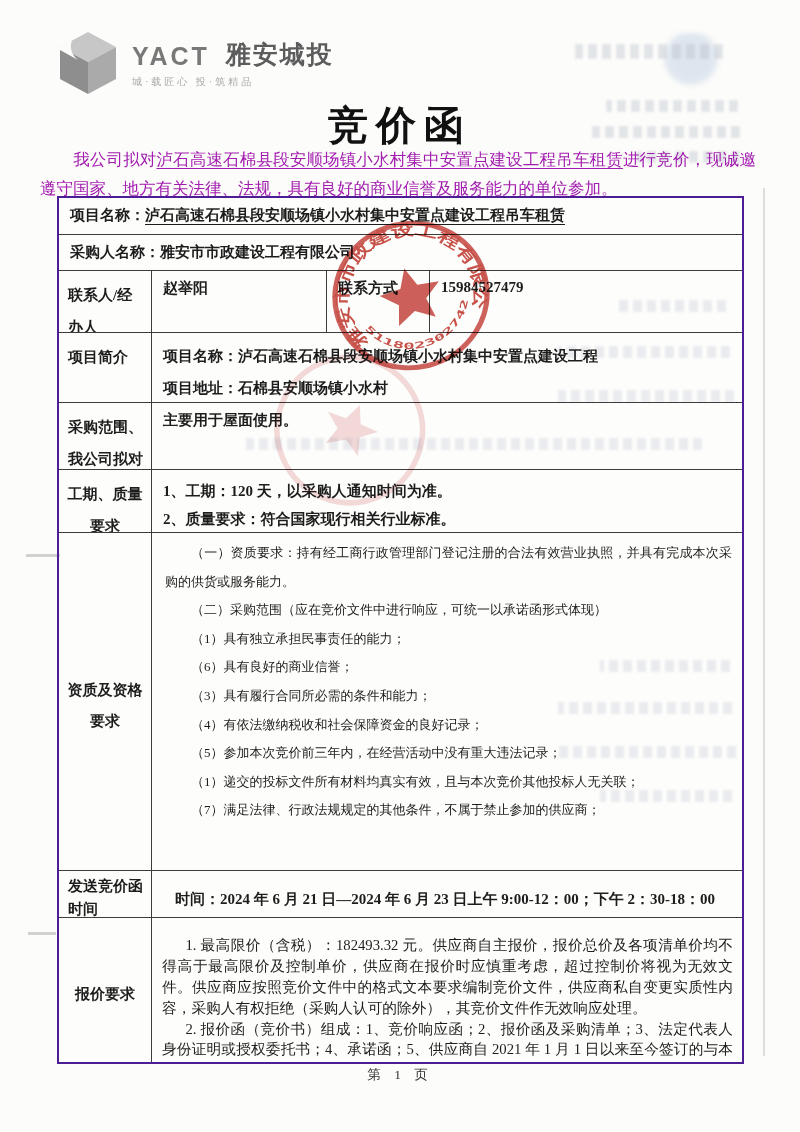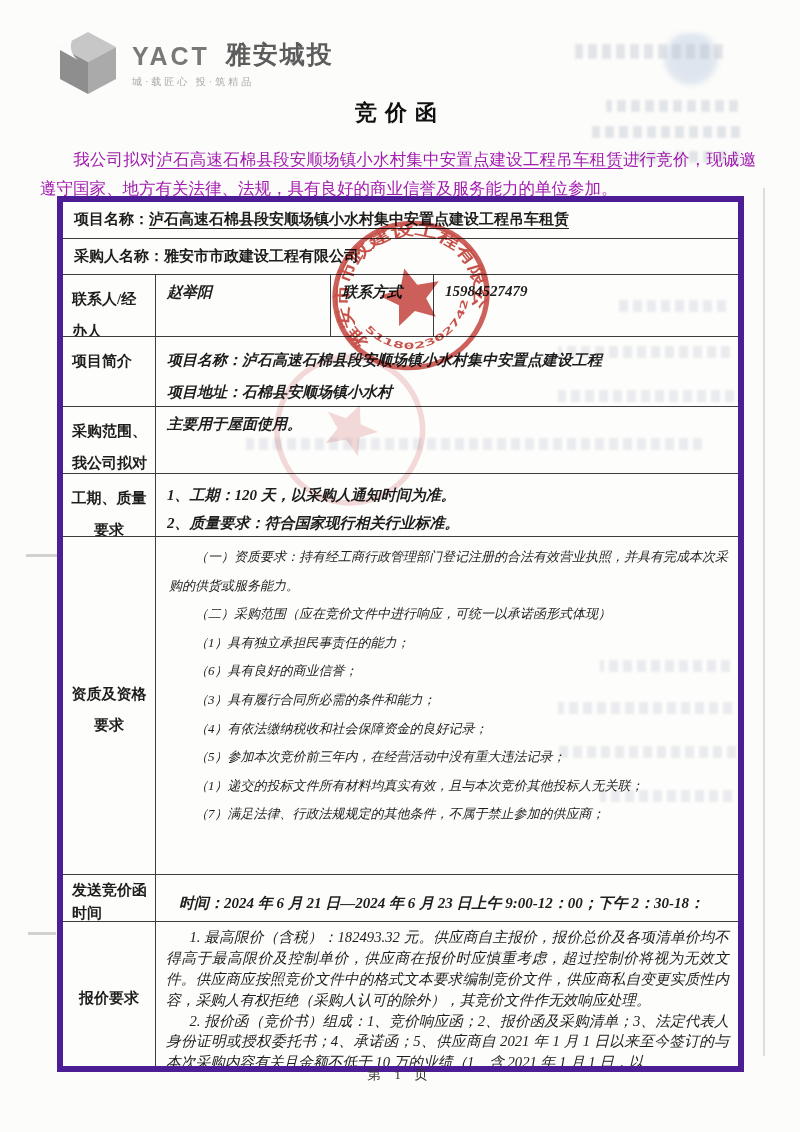--- a/index.html
+++ b/index.html
@@ -12,45 +12,45 @@
   
   .logo{position:absolute;left:58px;top:30px;display:flex;align-items:flex-start;}
   .logo-cube{width:60px;height:66px;flex:0 0 auto;}
   .logo-txt{margin-left:14px;padding-top:8px;}
   .logo-line1{display:flex;align-items:flex-end;gap:16px;}
   .logo-en{font-family:"Liberation Sans","DejaVu Sans",sans-serif;font-size:25px;font-weight:bold;color:#787878;letter-spacing:3px;}
   .logo-cn{font-size:25px;font-weight:bold;color:#5c5c5c;letter-spacing:2px;}
   .logo-tag{margin-top:4px;font-size:10px;color:#a9a9a9;letter-spacing:3px;}
   
   .doc-title{position:absolute;left:0;top:98px;width:100%;text-align:center;
-    font-size:22px;font-weight:bold;letter-spacing:8px;color:#111;}
+    font-size:40px;font-weight:bold;letter-spacing:8px;color:#111;}
   .intro{position:absolute;left:40px;top:146px;width:716px;
     font-size:16.5px;line-height:1.75;text-align:justify;color:#a21caf;}
   .intro .indent{display:inline-block;width:2em;}
   .intro u{text-underline-offset:3px;}
   
   .doc-table{position:absolute;left:57px;top:196px;width:687px;box-sizing:border-box;
-    border:6px solid #4c1d95;background:rgba(255,255,255,.25);}
+    border:2px solid #4c1d95;background:rgba(255,255,255,.25);}
   .row{display:flex;box-sizing:border-box;border-top:1.5px solid #3c3c3c;overflow:hidden;}
   .row:first-child{border-top:none;}
   .cell{box-sizing:border-box;overflow:hidden;}
   .lbl{width:93px;flex:0 0 auto;border-right:1.5px solid #3c3c3c;
     font-weight:bold;font-size:15px;padding:9px 5px 0 9px;line-height:2.1;}
   .lbl.center{text-align:center;padding-left:4px;padding-right:4px;}
-  .content{flex:1 1 auto;font-size:15px;padding:8px 8px 0 11px;font-style:italic;}
+  .content{flex:1 1 auto;font-size:15px;padding:8px 8px 0 11px;}
   .inline-row{font-size:15px;font-weight:bold;padding:8px 8px 6px 11px;width:100%;}
   .inline-row u{font-weight:bold;text-underline-offset:4px;}
   .r3-name{width:175px;flex:0 0 auto;border-right:1.5px solid #3c3c3c;font-weight:bold;}
   .r3-way{width:103px;flex:0 0 auto;border-right:1.5px solid #3c3c3c;font-weight:bold;}
   .r3-phone{flex:1 1 auto;font-family:"Liberation Serif","DejaVu Serif",serif;}
   .content.spread p{margin:0;line-height:2.1;font-weight:bold;}
   .content.tight p{margin:0;line-height:1.85;font-weight:bold;}
   .quals{padding:6px 10px 0 13px;}
   .quals p{margin:0;line-height:2.2;text-indent:2em;text-align:justify;font-size:13px;}
-  .quote{padding:5px 9px 0 10px;}
+  .quote{padding:5px 9px 0 10px;margin-top:12px;}
   .quote p{margin:0;line-height:1.42;text-indent:1.6em;text-align:justify;font-size:14.7px;}
   .r8 .content p{margin:12px;line-height:1.7;font-weight:bold;}
   
   .footer{position:absolute;left:0;top:1066px;width:100%;text-align:center;
     font-size:13.5px;color:#333;letter-spacing:5px;}
   
   .stamp{position:absolute;left:329px;top:218px;width:164px;height:155px;
     transform:rotate(-14deg);opacity:.88;mix-blend-mode:multiply;pointer-events:none;}
   .stamp svg{width:100%;height:100%;}
   .ghost-stamp{position:absolute;left:276px;top:352px;width:158px;height:130px;

